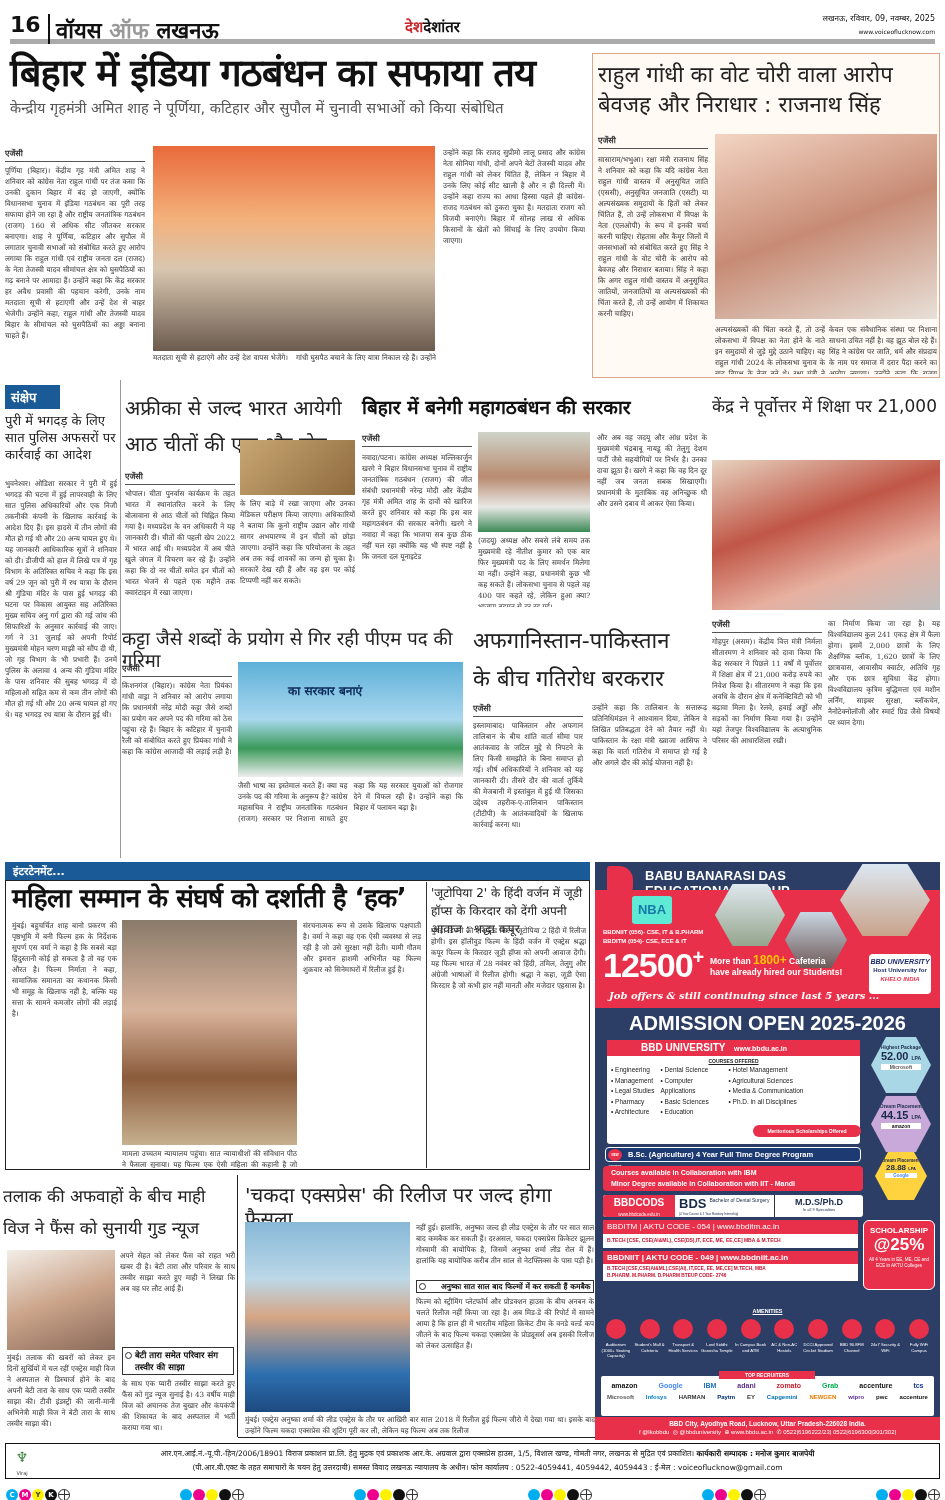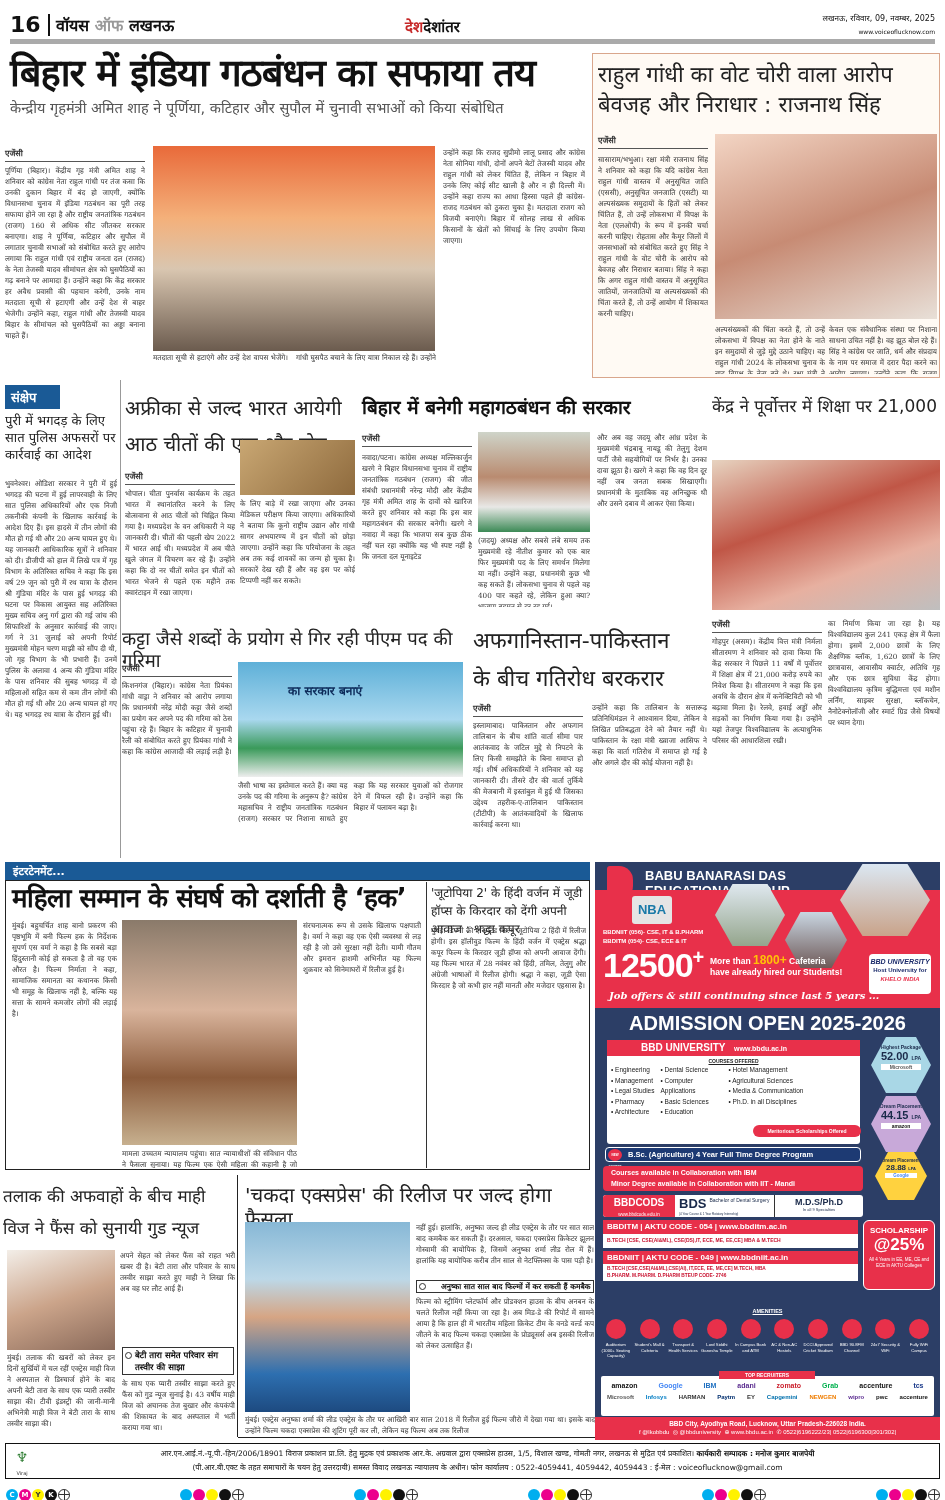--- a/index.html
+++ b/index.html
@@ -7,21 +7,21 @@
 .abs{position:absolute}
 .hd{font-family:"DejaVu Sans",sans-serif;font-weight:bold;color:#111;line-height:1.15}
 .hl{font-family:"DejaVu Sans",sans-serif;color:#222;line-height:1.2}
 .body{font-family:"DejaVu Serif",serif;font-size:7.2px;line-height:11px;color:#333;text-align:justify}
 .byline{font-size:8px;font-weight:bold;color:#333;border-bottom:1px solid #555;padding-bottom:3px}
 .photo{background:linear-gradient(135deg,#c7a28a,#8c5a44);overflow:hidden}
 .rule{background:#999}
 
 #masthead{left:10px;top:8px;width:925px;height:36px;border-bottom:5px solid #aaa}
 #page-no{left:0;top:4px;font-size:22px;font-weight:bold}
-#paper-name{left:38px;top:6px;font-size:16px;font-weight:bold;border-left:2px solid #111;padding-left:6px}
+#paper-name{left:38px;top:6px;font-size:22px;font-weight:bold;border-left:2px solid #111;padding-left:6px}
 #paper-name .mid{color:#999}
 #section{left:395px;top:8px;font-size:15px;font-weight:bold}
 #section .red{color:#c62828}
 #dateline{right:0;top:4px;font-size:8px;text-align:right;line-height:13px}
 
 #sankshep-label{left:5px;top:385px;width:55px;height:24px;background:#1a5a96;color:#fff;font-size:13px;font-weight:bold;padding:3px 6px}
 
 #ent-band{left:5px;top:862px;width:585px;height:18px;background:#1a5a96;color:#fff;font-size:11px;font-weight:bold;padding:1px 8px}
 
 #ad{left:595px;top:862px;width:345px;height:438px;background:#2c3e66;overflow:hidden;font-family:"Liberation Sans",sans-serif}
@@ -159,21 +159,21 @@
   <div style="position:absolute;left:12px;top:4px;width:26px;height:34px;background:#e8304a;border-radius:3px 14px 14px 3px"></div>
   <div style="position:absolute;left:50px;top:6px;color:#fff;font-weight:bold;font-size:13px;line-height:15px">
     <div>BABU BANARASI DAS</div>
     <div>EDUCATIONAL GROUP</div>
   </div>
 
   <div class="ad-red" style="position:absolute;left:0;top:28px;width:345px;height:118px"></div>
   <div class="hex" style="position:absolute;left:120px;top:22px;width:70px;height:62px;background:linear-gradient(180deg,#dfe8ef,#94a58c)"></div>
   <div class="hex" style="position:absolute;left:190px;top:50px;width:62px;height:56px;background:linear-gradient(180deg,#c9d6e2,#6f5a58)"></div>
   <div class="hex" style="position:absolute;left:245px;top:2px;width:90px;height:72px;background:linear-gradient(180deg,#dbe7f2,#c9a38a)"></div>
-  <div style="position:absolute;left:37px;top:34px;width:40px;height:28px;background:#e5e5e5;border-radius:3px;color:#1a7aa8;font-weight:bold;font-size:13px;text-align:center;line-height:28px">NBA</div>
+  <div style="position:absolute;left:37px;top:34px;width:40px;height:28px;background:#5eead4;border-radius:3px;color:#1a7aa8;font-weight:bold;font-size:13px;text-align:center;line-height:28px">NBA</div>
   <div style="position:absolute;left:8px;top:66px;font-size:6px;font-weight:bold;color:#fff;line-height:9px">
     <div>BBDNIIT (056)- CSE, IT &amp; B.PHARM</div>
     <div>BBDITM (054)- CSE, ECE &amp; IT</div>
   </div>
   <div style="position:absolute;left:8px;top:84px;font-size:34px;font-weight:bold;color:#fff;letter-spacing:-1px"><span>12500</span><span style="font-size:20px;vertical-align:top">+</span></div>
   <div style="position:absolute;left:115px;top:93px;font-size:8.5px;color:#fff;line-height:11px;font-weight:bold">
     <span>More than</span>
     <span style="color:#ffc107;font-size:12px">1800+</span>
     <span>Cafeteria</span>
     <div>have already hired our Students!</div>
@@ -250,21 +250,21 @@
       <span style="font-size:5px">Bachelor of Dental Surgery</span>
       <div style="clear:both;font-size:3px">(4 Year Course &amp; 1 Year Rotatory Internship)</div>
     </div>
     <div style="flex:1;text-align:center;color:#1a2a4a;padding-top:2px">
       <div style="font-size:9px;font-weight:bold">M.D.S/Ph.D</div>
       <div style="font-size:4px">In all 9 Specialties</div>
     </div>
   </div>
 
   <div style="position:absolute;left:8px;top:358px;width:255px;height:28px;background:#fff">
-    <div class="ad-red" style="height:14px;font-size:8px;font-weight:bold;line-height:14px;padding-left:4px">BBDITM | AKTU CODE - 054 | www.bbditm.ac.in</div>
+    <div class="ad-red" style="height:14px;font-size:8px;font-weight:normal;line-height:14px;padding-left:4px">BBDITM | AKTU CODE - 054 | www.bbditm.ac.in</div>
     <div style="font-size:5px;font-weight:bold;color:#c8102e;padding:3px 4px">B.TECH [CSE, CSE(AI&amp;ML), CSE(DS),IT, ECE, ME, EE,CE] MBA &amp; M.TECH</div>
   </div>
 
   <div style="position:absolute;left:8px;top:389px;width:255px;height:30px;background:#fff">
     <div class="ad-red" style="height:13px;font-size:8px;font-weight:bold;line-height:13px;padding-left:4px">BBDNIIT | AKTU CODE - 049 | www.bbdniit.ac.in</div>
     <div style="font-size:4.8px;font-weight:bold;color:#c8102e;padding:1px 4px;line-height:7px">
       <div>B.TECH [CSE,CSE(AI&amp;ML),CSE(AI), IT,ECE, EE, ME,CE] M.TECH, MBA</div>
       <div>B.PHARM. M.PHARM. D.PHARM BTEUP CODE- 2746</div>
     </div>
   </div>

